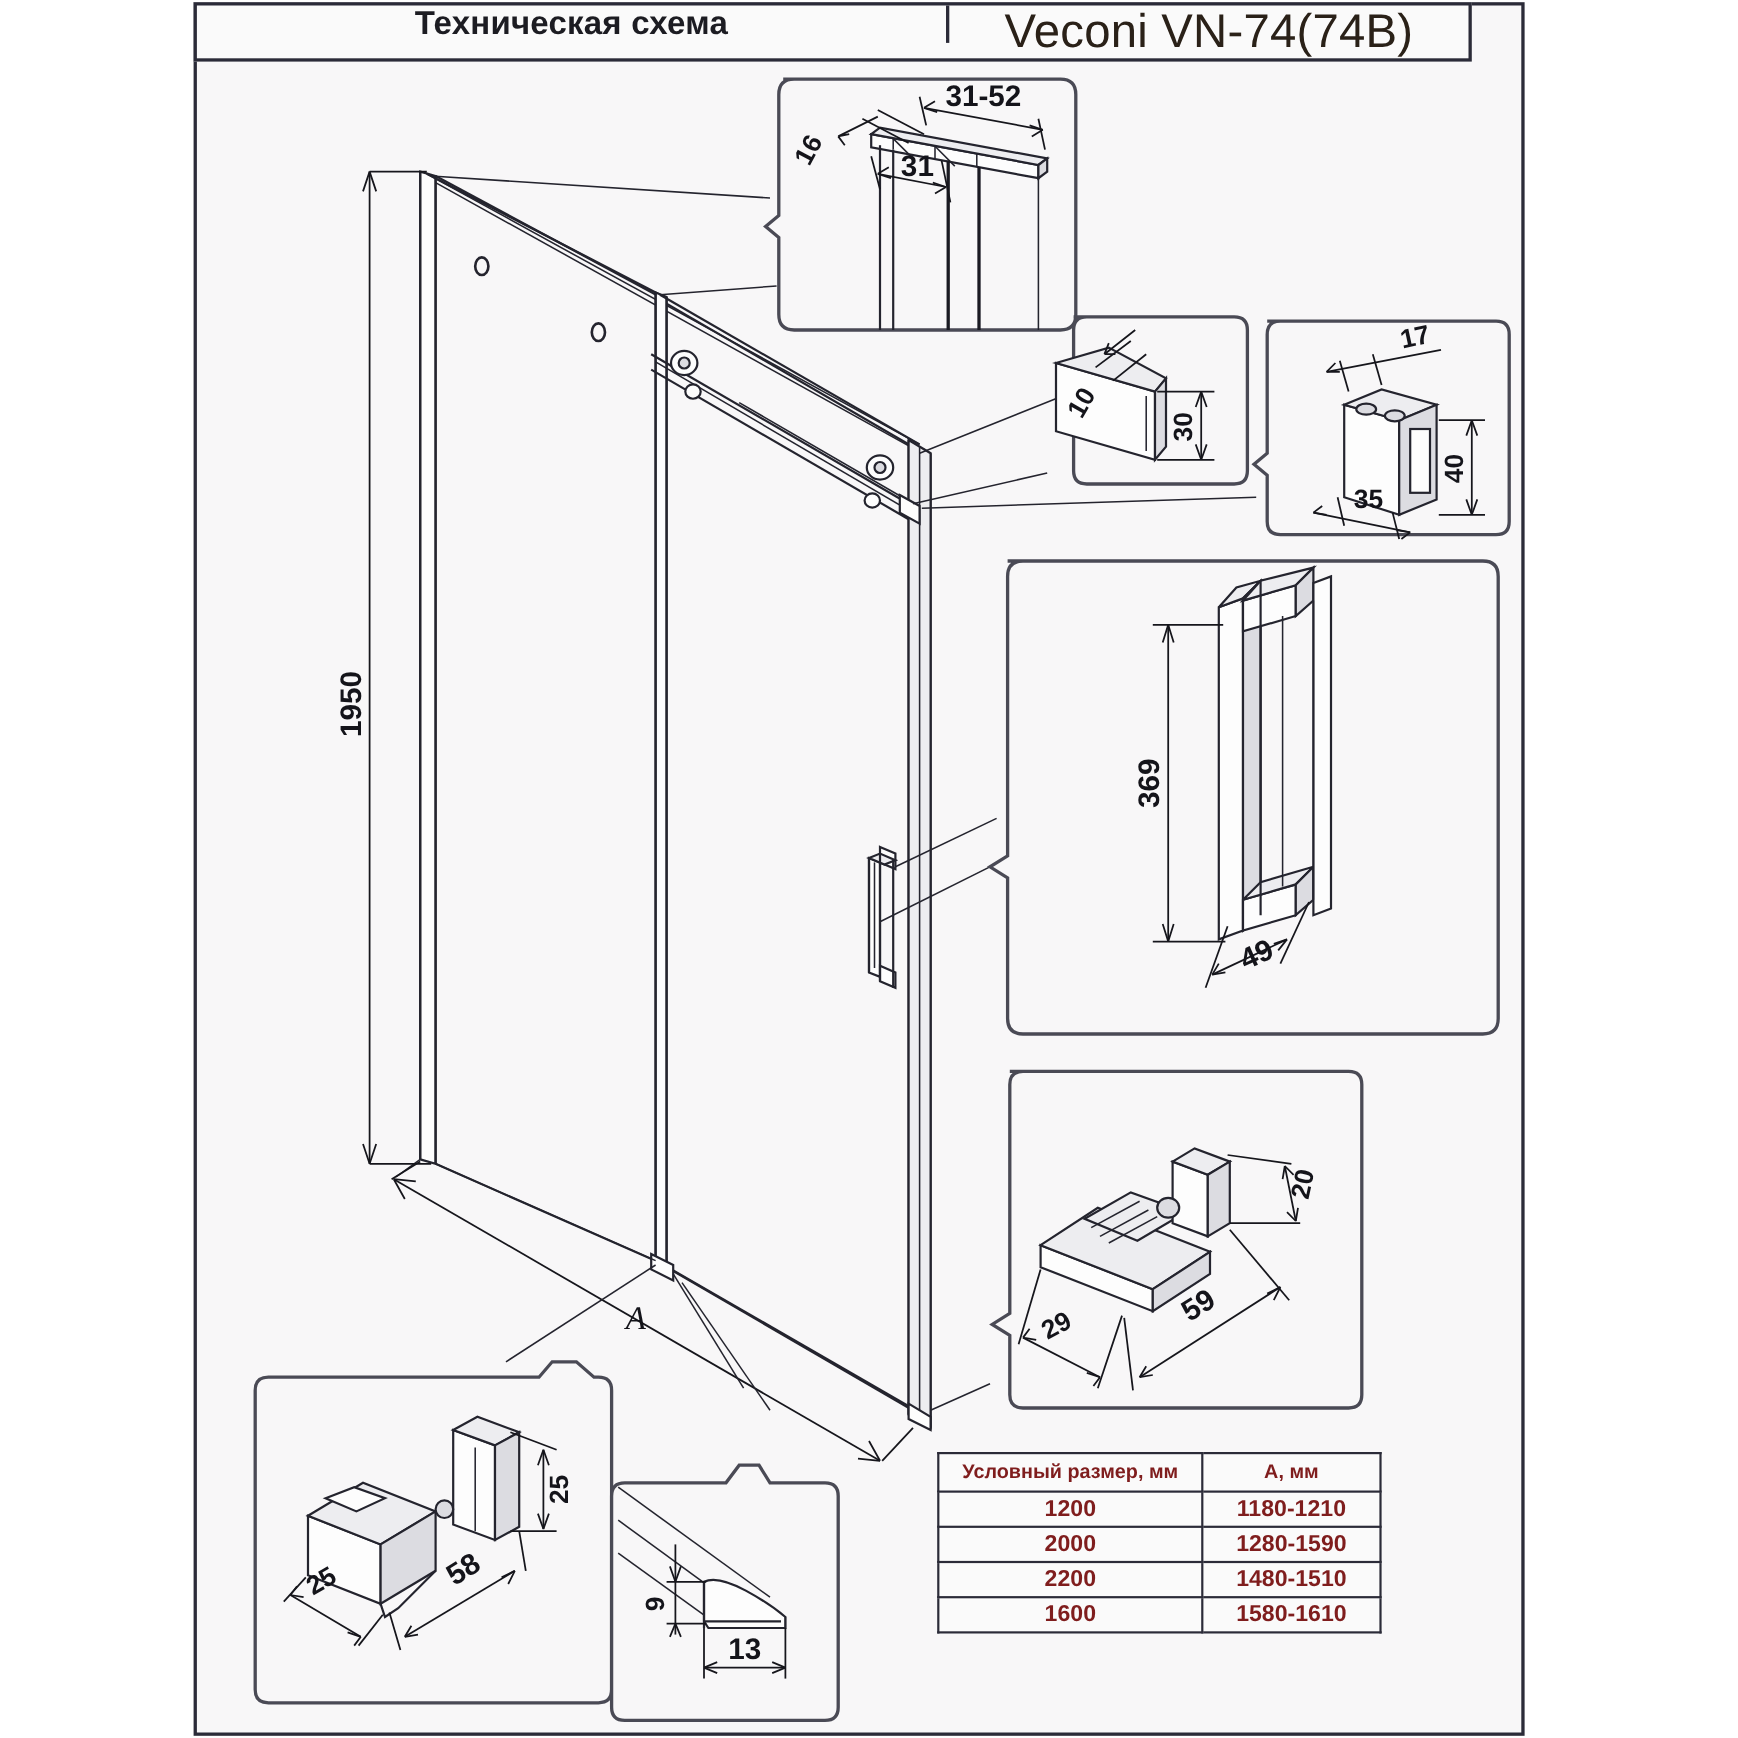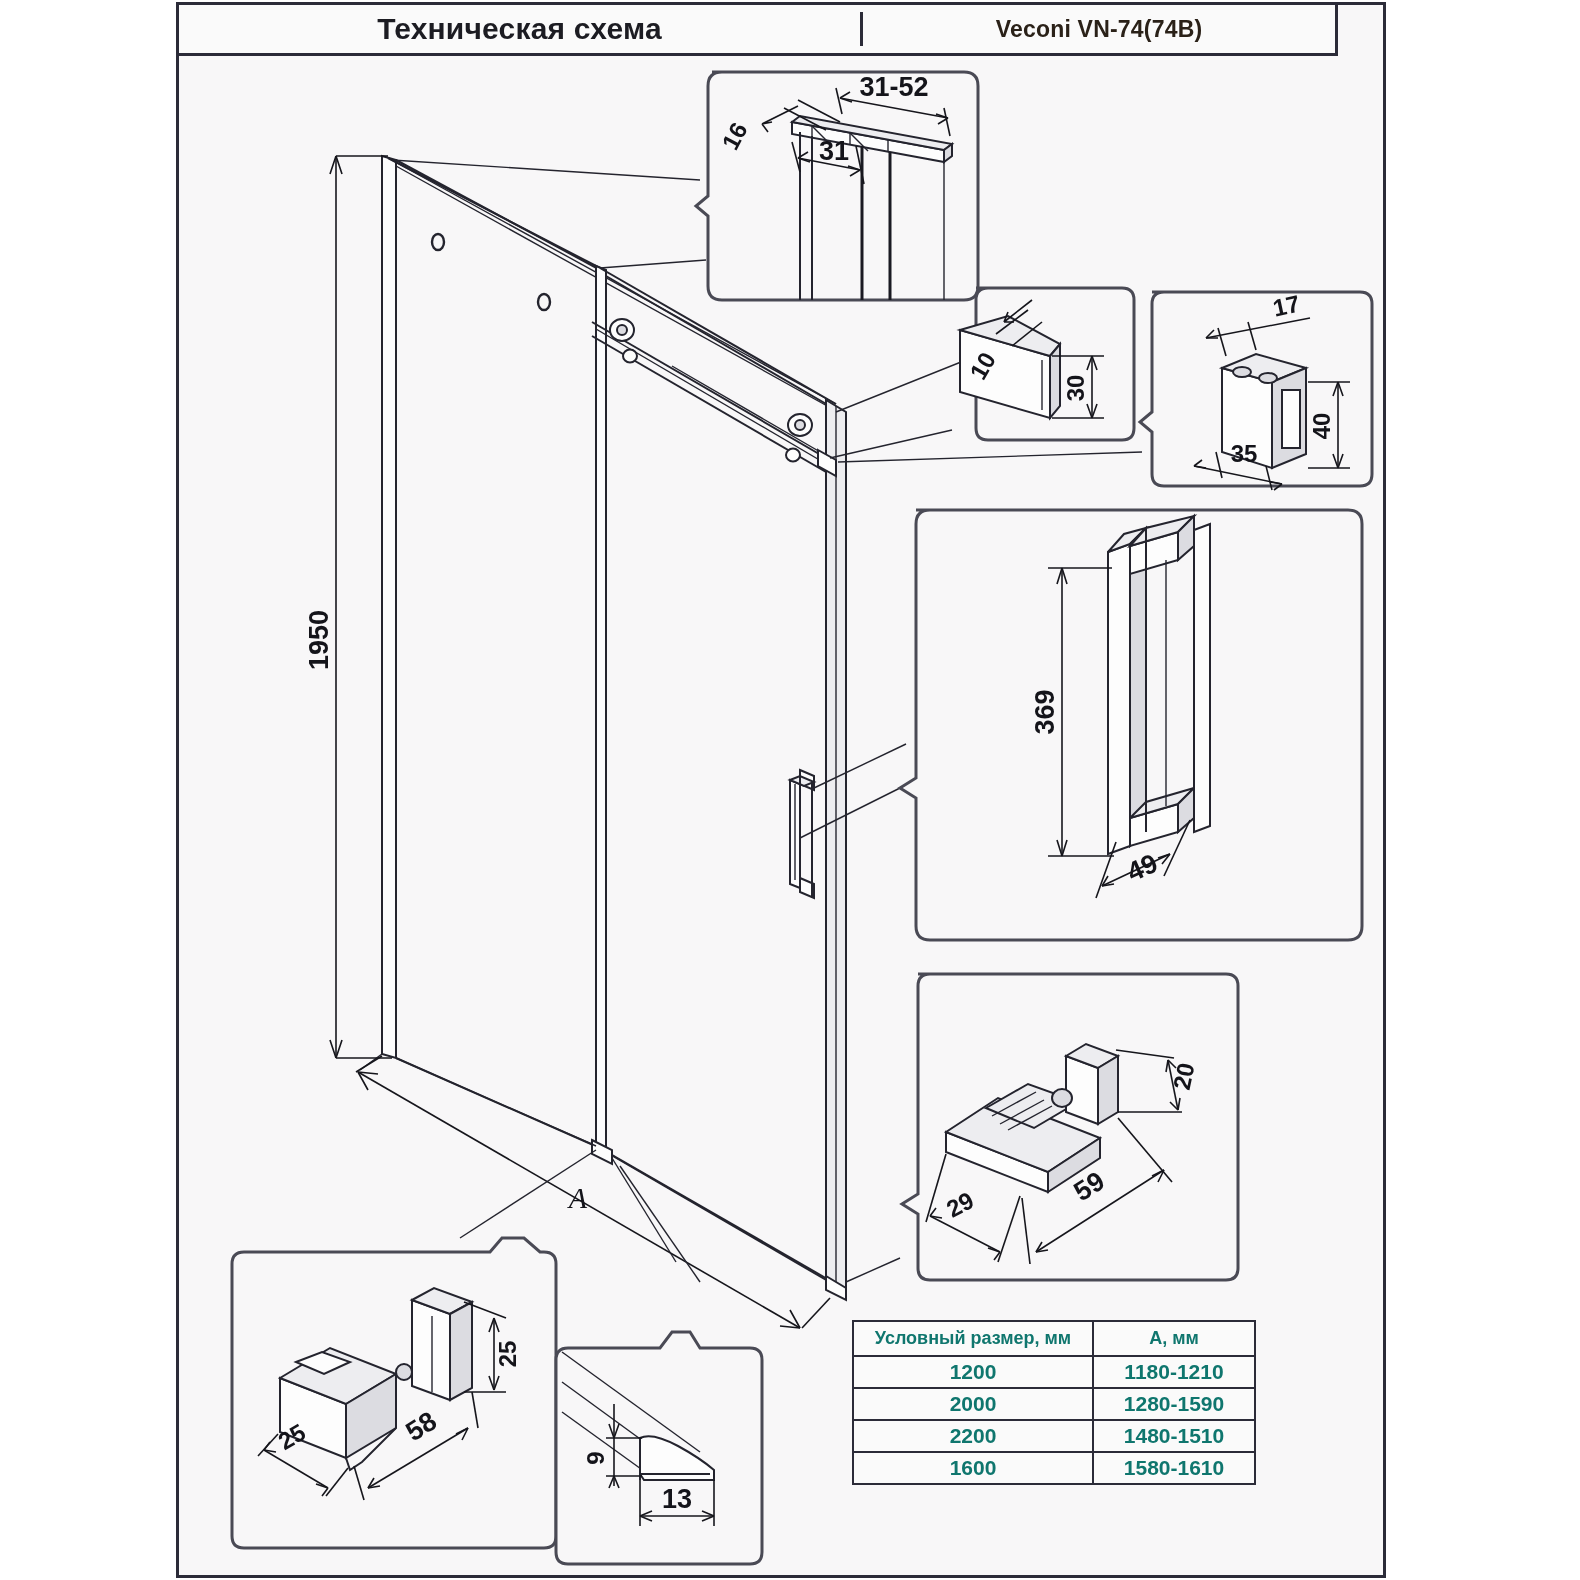--- a/index.html
+++ b/index.html
@@ -8,27 +8,27 @@
 
   
   #frame{
     position:absolute;left:176px;top:2px;width:1210px;height:1576px;
     border:3px solid #2b2b38;background:#f8f7f8;box-sizing:border-box;
   }
   
   #titlebar{
     position:absolute;left:176px;top:2px;width:1162px;height:54px;
     border:3px solid #2b2b38;box-sizing:border-box;background:#fafafa;
-    display:flex;align-items:center;
+    display:flex;align-items:flex-start;
   }
   #title-left{flex:0 0 684px;display:flex;align-items:center;justify-content:center;
     border-right:3px solid #2b2b38;box-sizing:border-box;}
   #title-right{flex:1;display:flex;align-items:center;justify-content:center;}
   #title-left span{font-size:30px;font-weight:bold;color:#1c1c22;letter-spacing:.2px;}
-  #title-right span{font-size:23px;font-weight:bold;color:#2a2118;letter-spacing:.2px;}
+  #title-right span{font-size:43px;font-weight:normal;color:#2a2118;letter-spacing:.2px;}
 
   
   svg.layer{position:absolute;left:0;top:0;width:1580px;height:1580px;overflow:visible;pointer-events:none;}
   .ln{stroke:#24242e;fill:none;stroke-width:2;}
   .ln-thin{stroke:#24242e;fill:none;stroke-width:1.4;}
   .ln-thick{stroke:#1a1a22;fill:none;stroke-width:3;}
   .dim{stroke:#16161c;fill:none;stroke-width:1.6;}
   .callout{stroke:#4a4a55;fill:#f8f7f8;stroke-width:3;}
   .glassfill{fill:#fcfcfd;stroke:#24242e;stroke-width:2;}
   .metal{fill:#fdfdfd;stroke:#24242e;stroke-width:2;}
@@ -38,21 +38,21 @@
   .dimtxt{font-family:"Liberation Sans",sans-serif;font-size:27px;font-weight:600;fill:#14141a;}
   .dimtxt-sm{font-family:"Liberation Sans",sans-serif;font-size:24px;font-weight:600;fill:#14141a;}
   .letter{font-family:"Liberation Serif",serif;font-size:30px;font-style:italic;fill:#14141a;}
 
   
   #spec-table{
     position:absolute;left:852px;top:1320px;width:404px;
     border-collapse:collapse;background:#fafafa;
   }
   #spec-table th,#spec-table td{
-    border:2px solid #2b2b38;text-align:center;color:#0f766e;
+    border:2px solid #2b2b38;text-align:center;color:#7f1d1d;
     font-family:"Liberation Sans",sans-serif;
   }
   #spec-table th{font-size:18px;font-weight:bold;padding:6px 4px;line-height:1.15;}
   #spec-table td{font-size:21px;font-weight:bold;padding:3px 20px;}
   #spec-table th:first-child,#spec-table td:first-child{width:198px;}
 </style>
 </head>
 <body>
 
 <div id="sheet">

